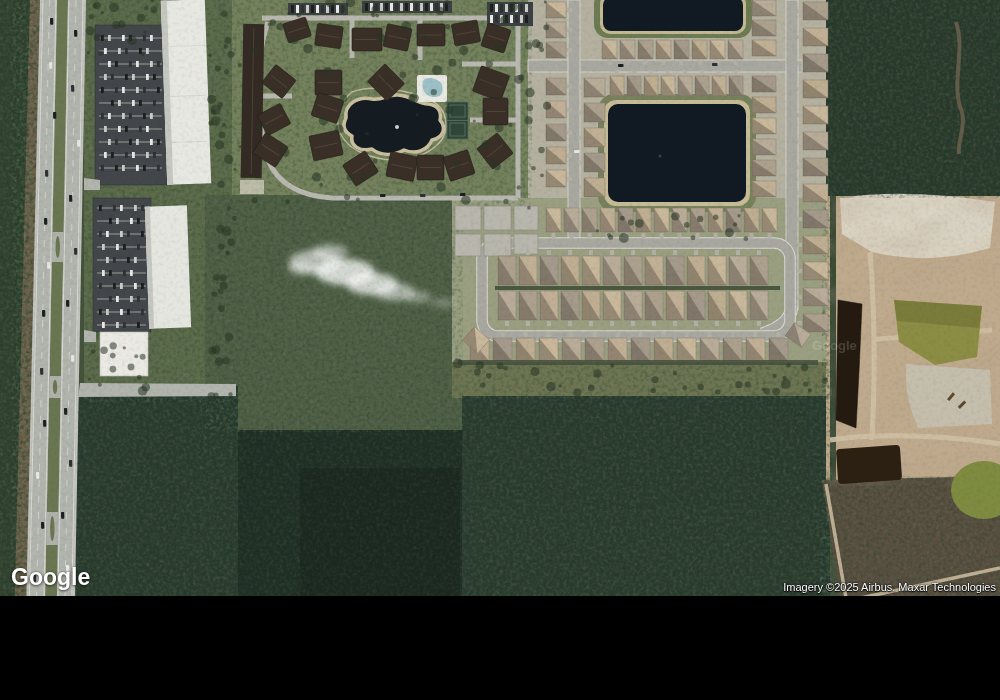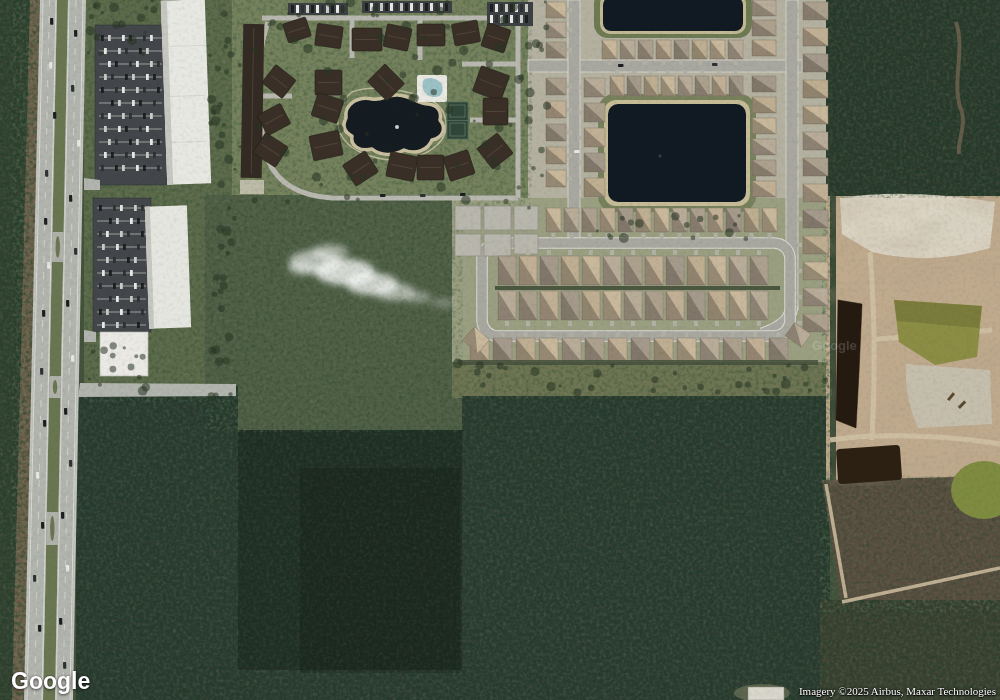--- a/index.html
+++ b/index.html
@@ -1,23 +1,23 @@
 <!DOCTYPE html>
 <html><head>
 <meta charset="utf-8">
 <style>
   html,body{margin:0;padding:0;background:#000;}
-  .stage{position:relative;width:1000px;height:700px;overflow:hidden;background:#44523c;
+  .stage{position:relative;width:1000px;height:596px;overflow:hidden;background:#44523c;
          font-family:"Liberation Sans",sans-serif;}
   .stage svg{position:absolute;left:0;top:0;display:block;}
   .google-logo{position:absolute;left:11px;bottom:7px;color:#fff;font-size:23px;font-weight:bold;
 ardo         letter-spacing:.3px;line-height:1;
          text-shadow:0 1px 3px rgba(0,0,0,.6),0 0 2px rgba(0,0,0,.4);}
   .attribution{position:absolute;right:4px;bottom:3px;color:#fff;font-size:11px;
-         text-shadow:0 0 3px #000,0 1px 1px #000,0 0 1px #000;font-family:Liberation Serif, serif;}
+         text-shadow:0 0 3px #000,0 1px 1px #000,0 0 1px #000;}
 </style>
 </head>
 <body>
 
 <div class="stage">
 <svg id="map-svg" width="1000" height="700" viewBox="0 0 1000 700">
   <defs>
     <filter id="speckLight" x="0" y="0" width="100%" height="100%">
       <feTurbulence type="fractalNoise" baseFrequency="0.30" numOctaves="3" seed="5"></feTurbulence>
       <feColorMatrix type="matrix" values="0.30 0 0 0 0.02  0.38 0 0 0 0.05  0.26 0 0 0 0.02  0 1.3 0 0 -0.5"></feColorMatrix>

